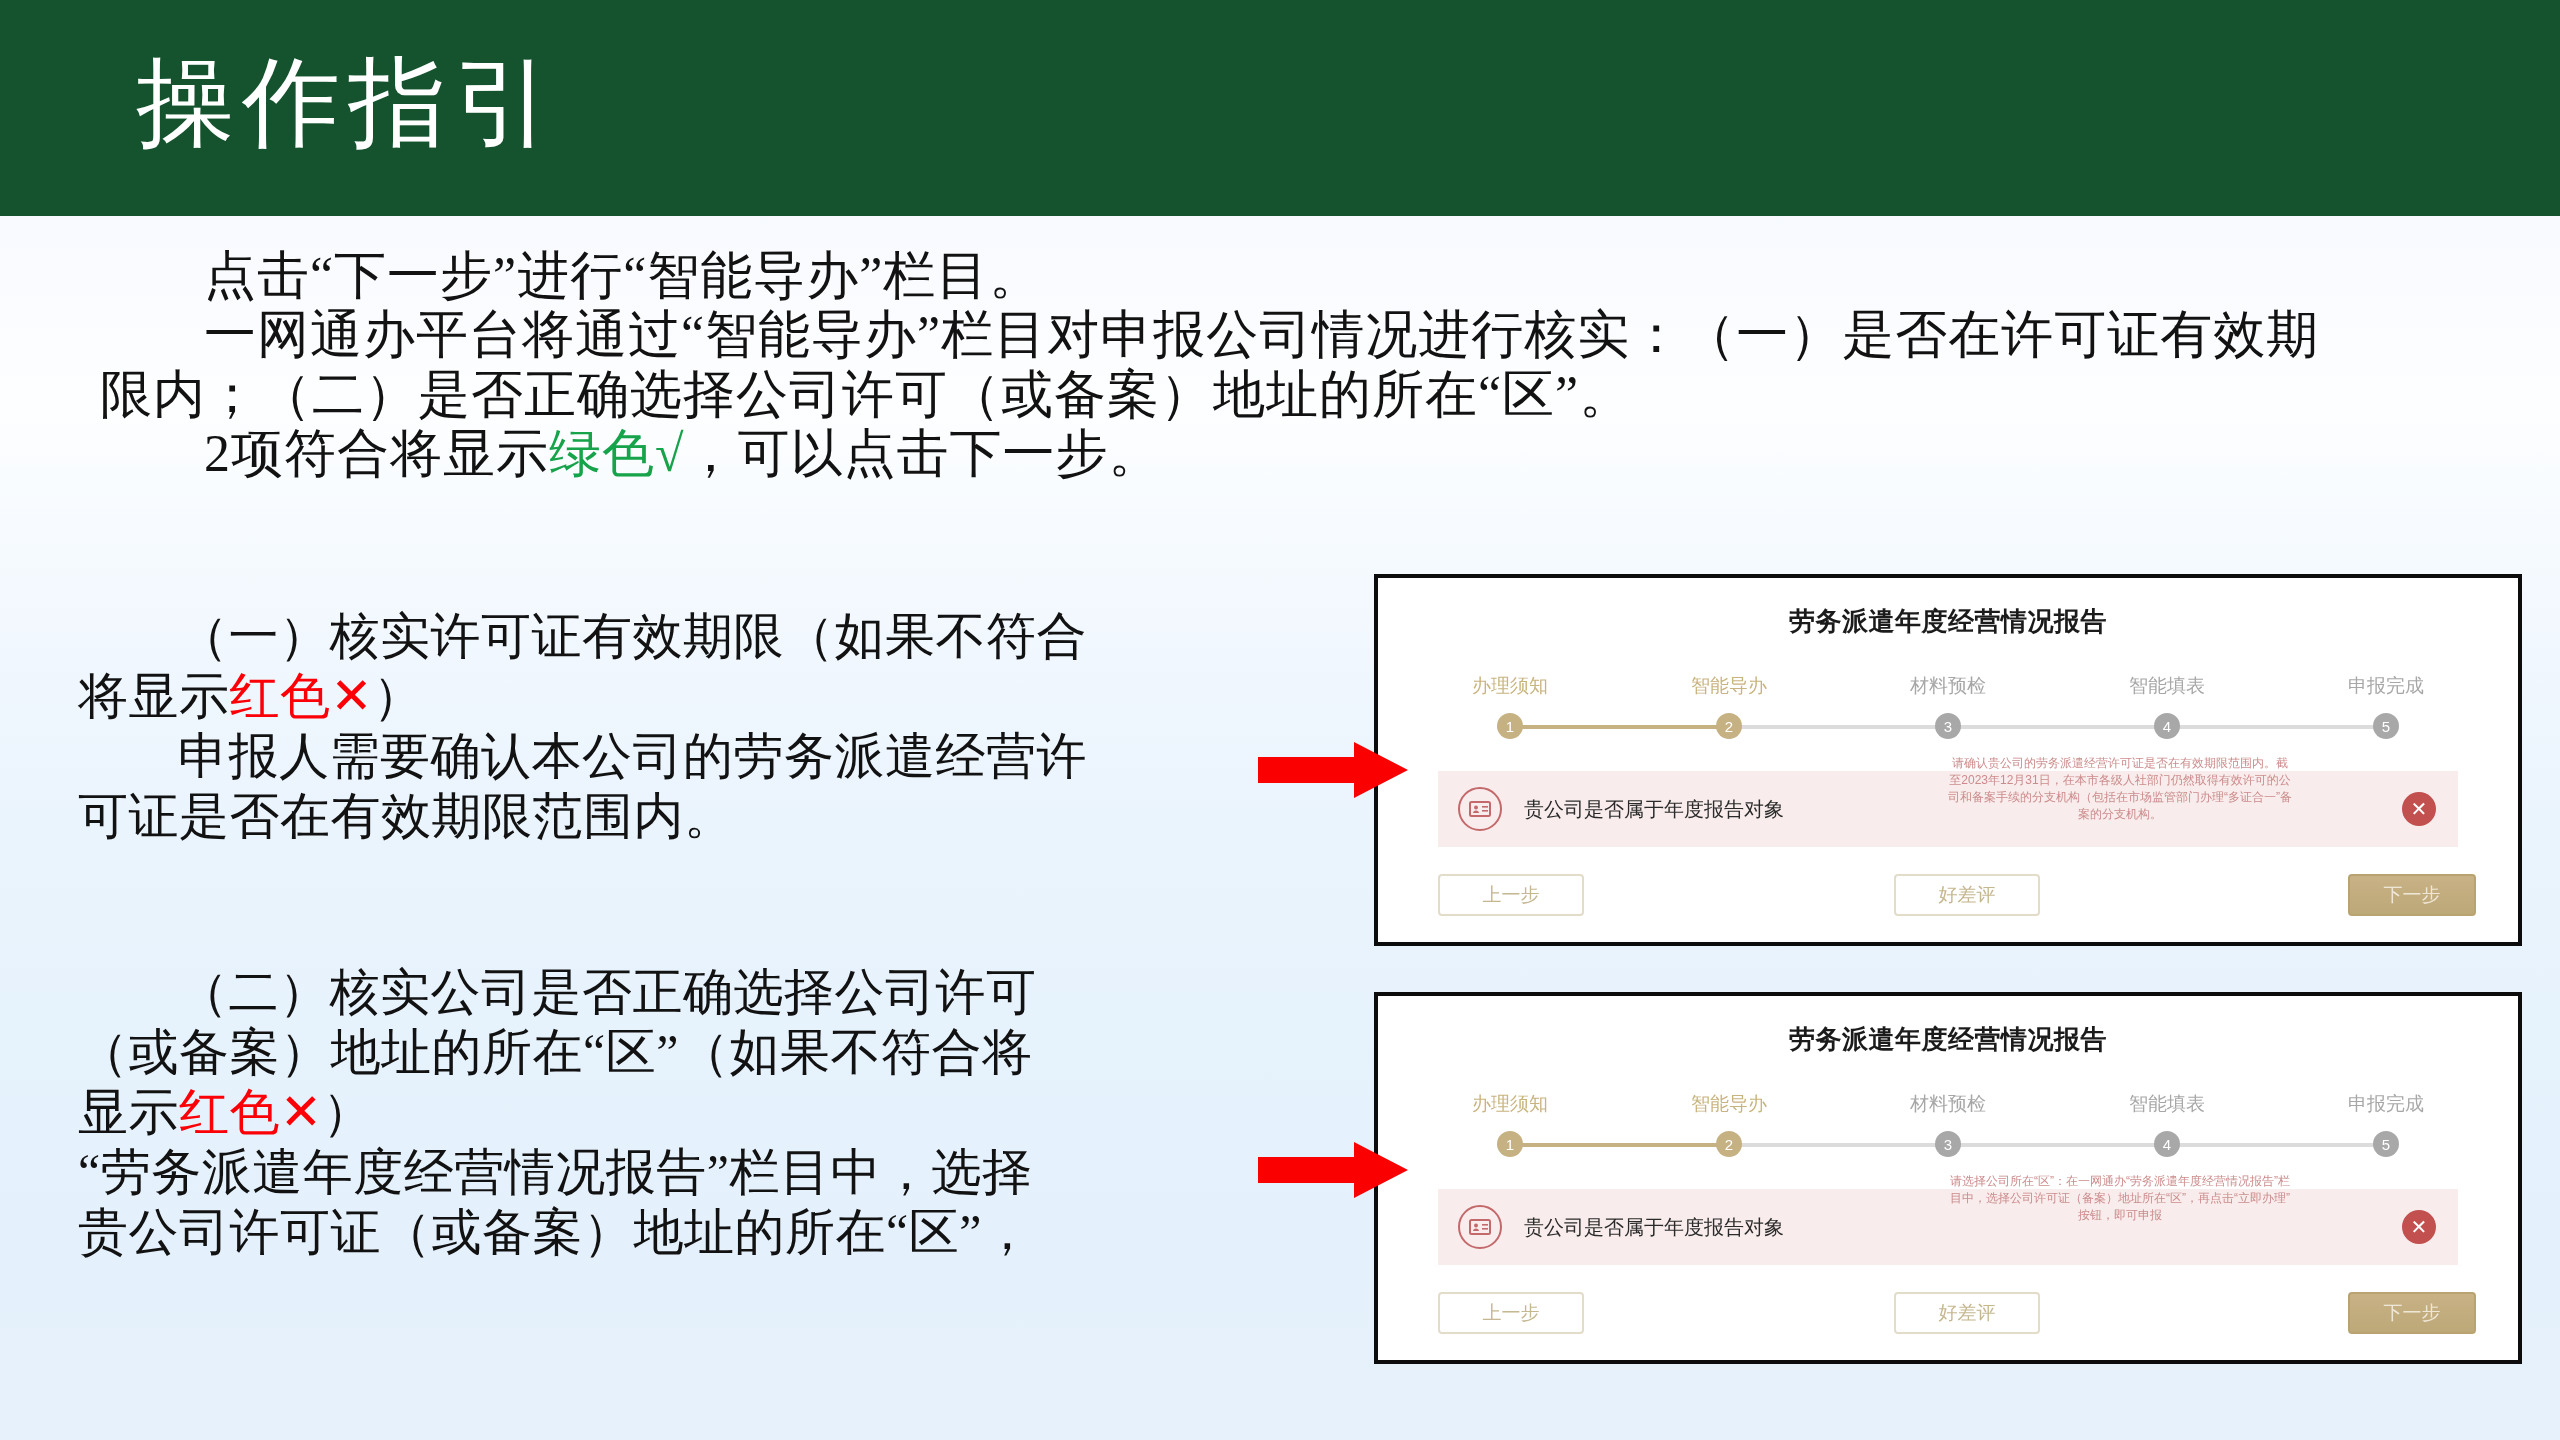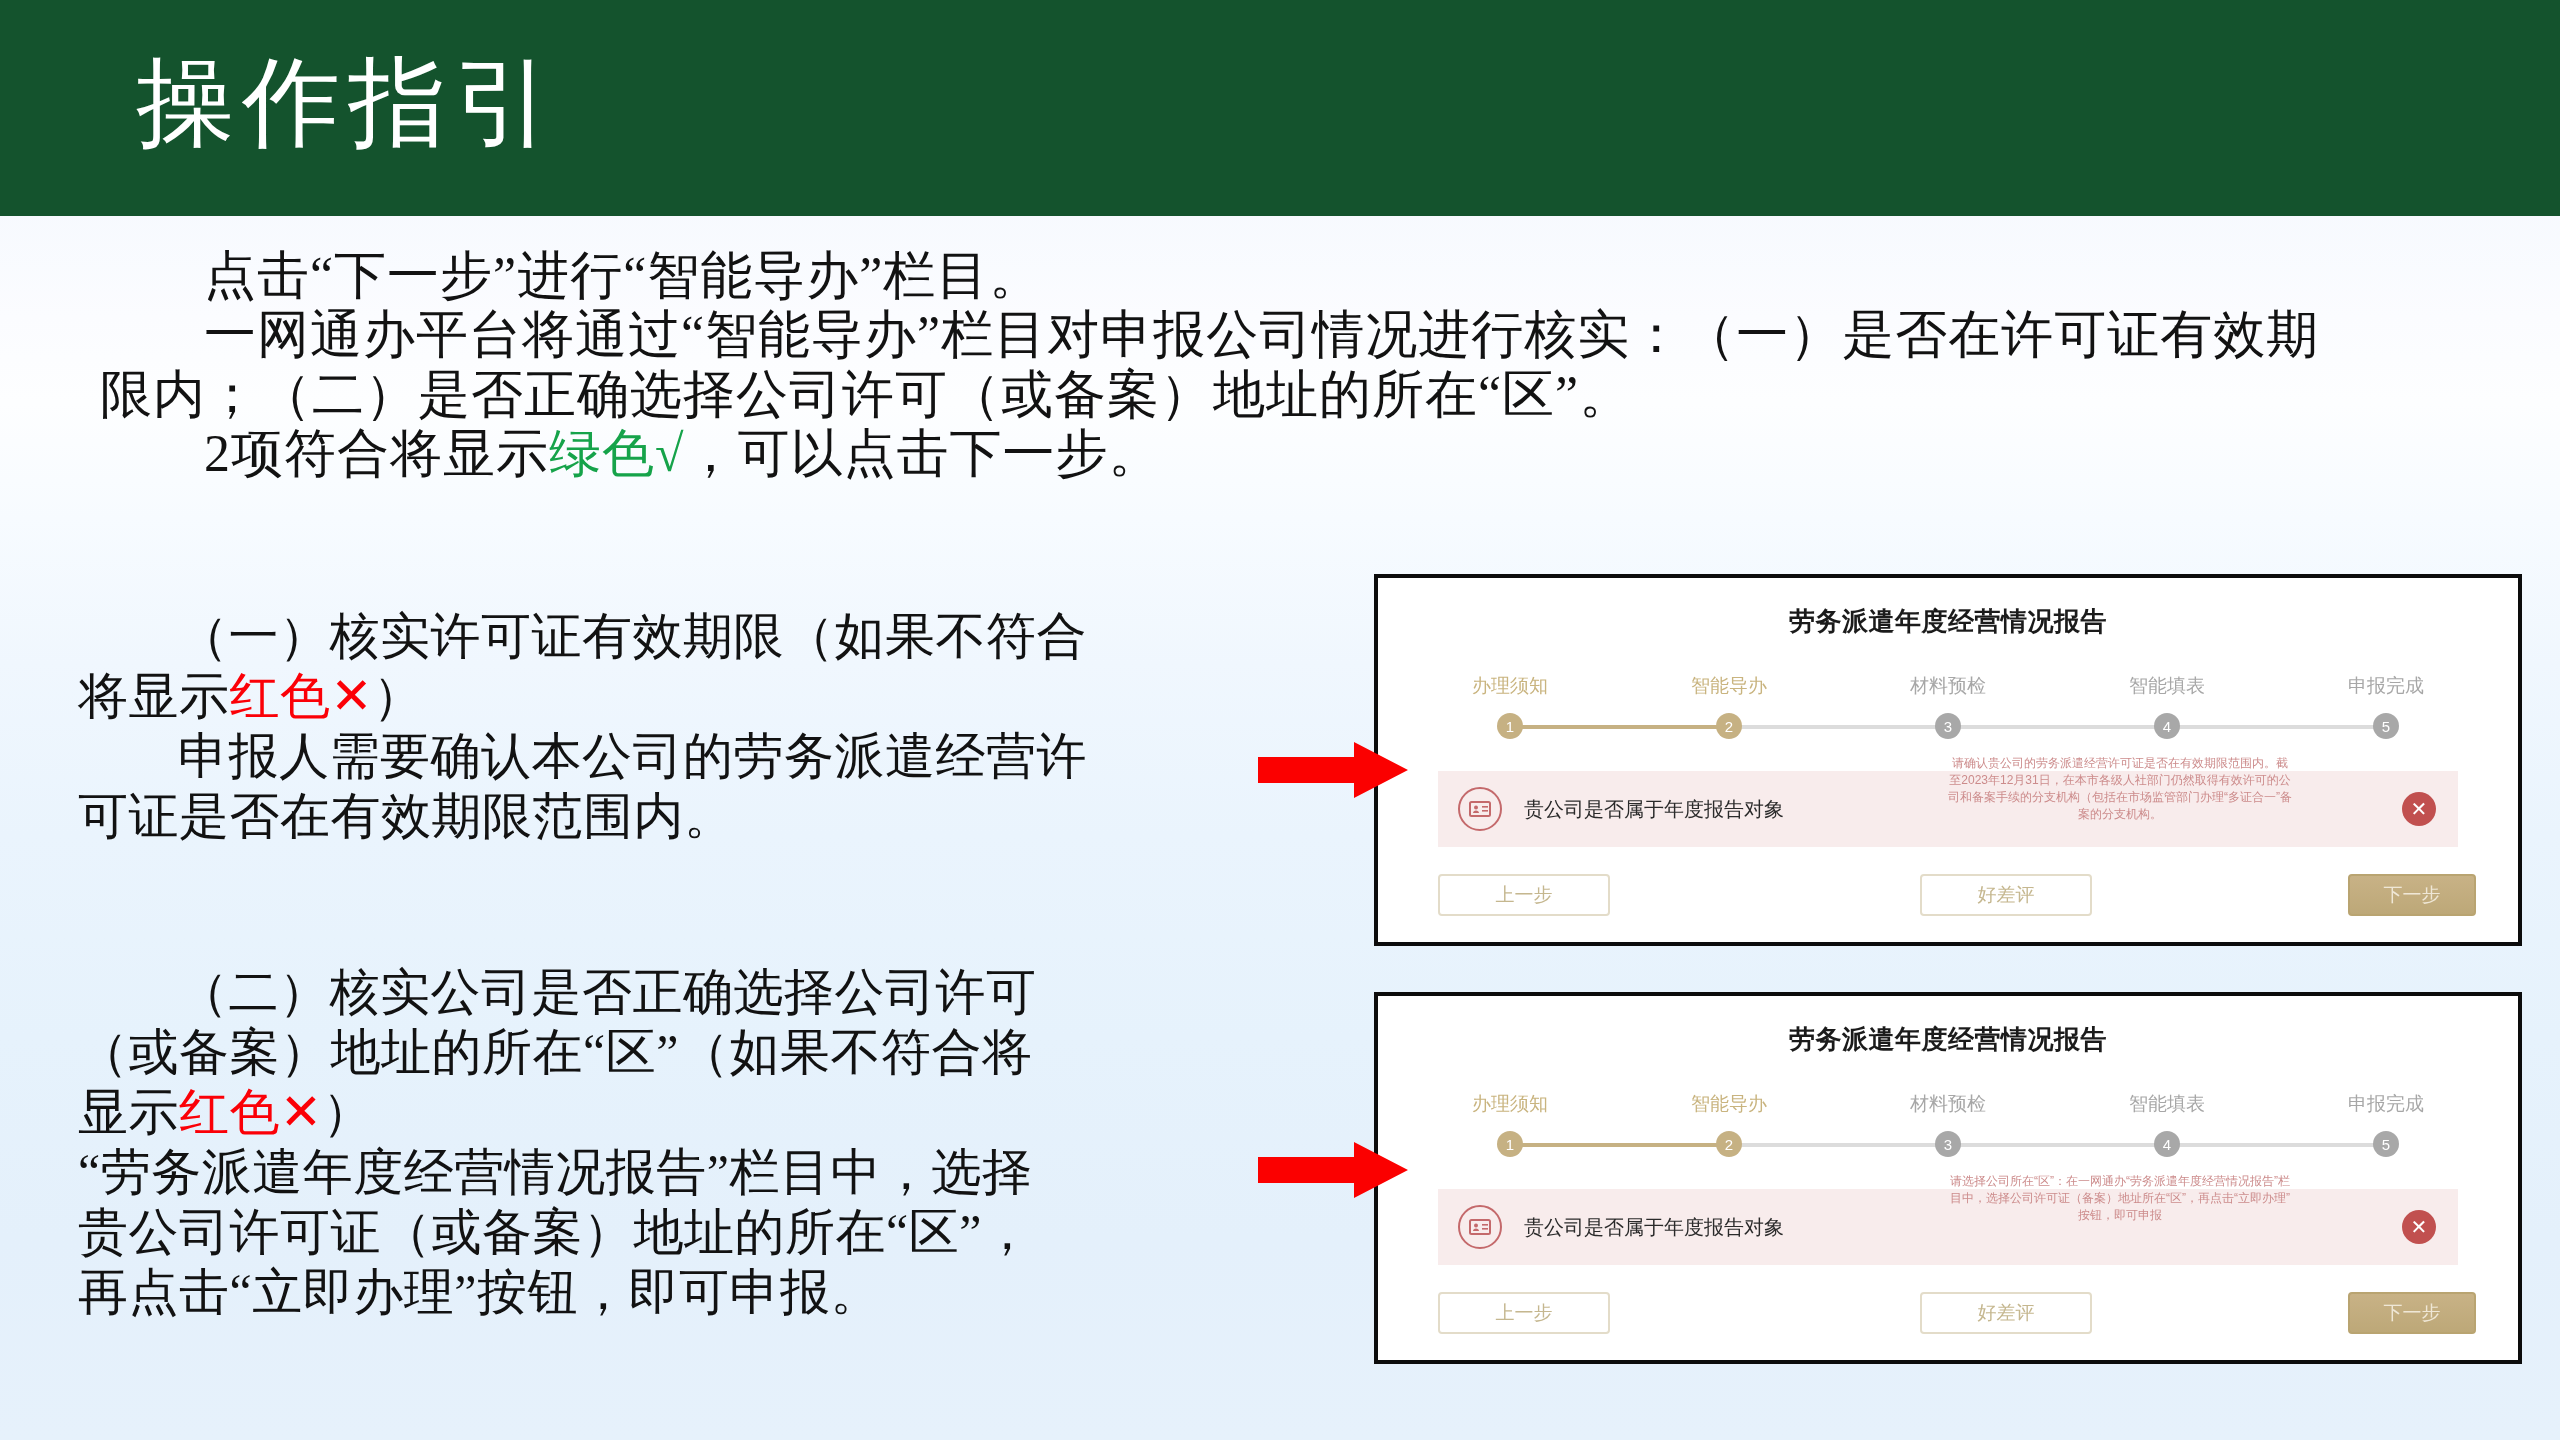--- a/index.html
+++ b/index.html
@@ -233,21 +233,21 @@
     font-family: "Liberation Sans", "DejaVu Sans", sans-serif;
     font-size: 19px;
     height: 42px;
     display: flex;
     align-items: center;
     justify-content: center;
     box-sizing: border-box;
     border-radius: 4px;
   }
   .btn.ghost {
-    width: 172px;
+    width: 146px;
     border: 2px solid #e3dcc9;
     color: #c5b78f;
     background: #ffffff;
   }
   .btn.primary {
     width: 128px;
     background: linear-gradient(to bottom, #c8b286, #bda878);
     color: #efe7d6;
     border: 2px solid #b9a471;
     margin-left: auto;
@@ -284,21 +284,20 @@
   <p class="para indent">申报人需要确认本公司的劳务派遣经营许</p>
   <p class="para">可证是否在有效期限范围内。</p>
 </div>
 
 <div class="left-col block-b">
   <p class="para indent">（二）核实公司是否正确选择公司许可</p>
   <p class="para">（或备案）地址的所在“区”（如果不符合将</p>
   <p class="para"><span>显示</span><span class="red-text">红色✕</span><span>）</span></p>
   <p class="para">“劳务派遣年度经营情况报告”栏目中，选择</p>
   <p class="para">贵公司许可证（或备案）地址的所在“区”，</p>
-  <p class="para">再点击“立即办理”按钮，即可申报。</p>
 </div>
 
 <div class="shot-card card-1">
   <div class="shot-title">劳务派遣年度经营情况报告</div>
 
   <div class="stepper">
     <div class="step-labels">
       <div class="step-label active">办理须知</div>
       <div class="step-label active">智能导办</div>
       <div class="step-label idle">材料预检</div>

